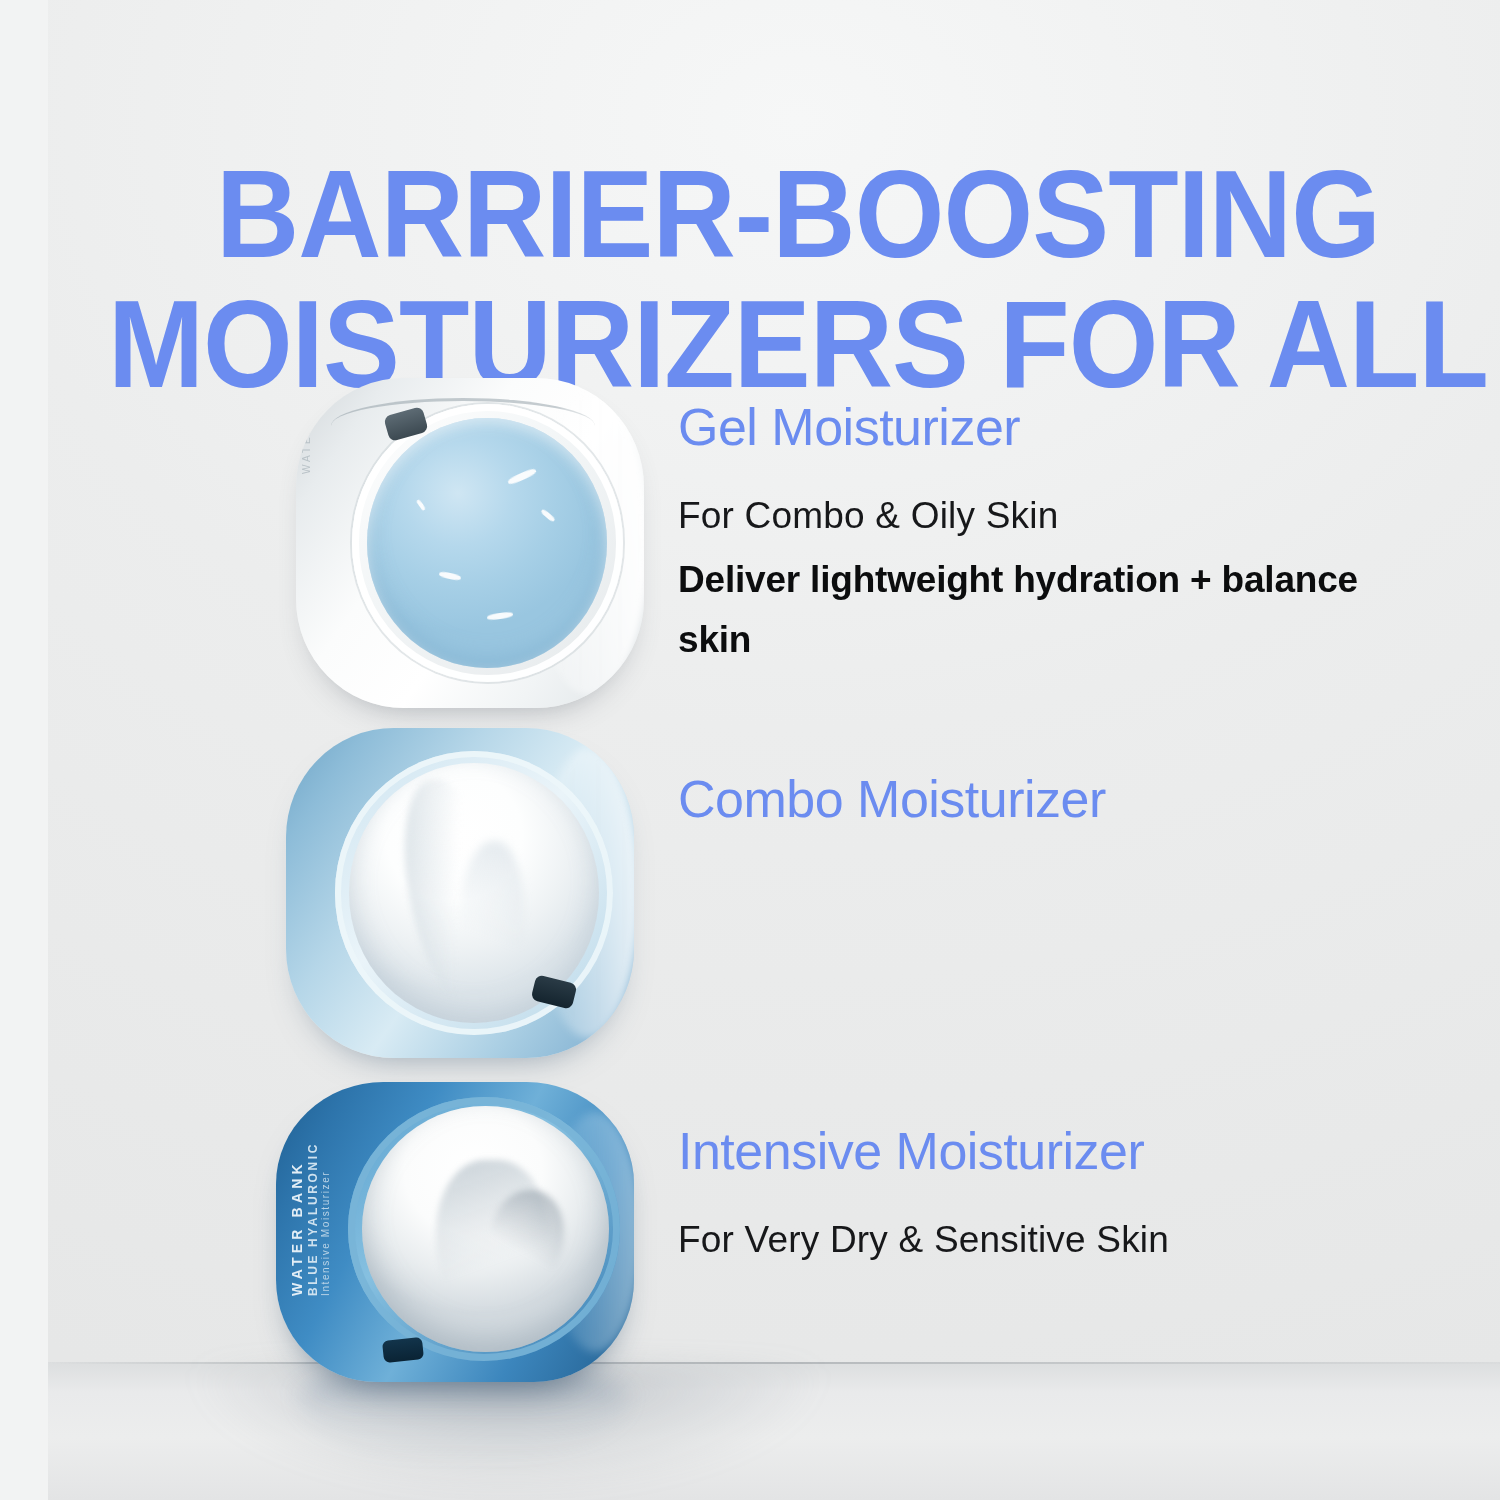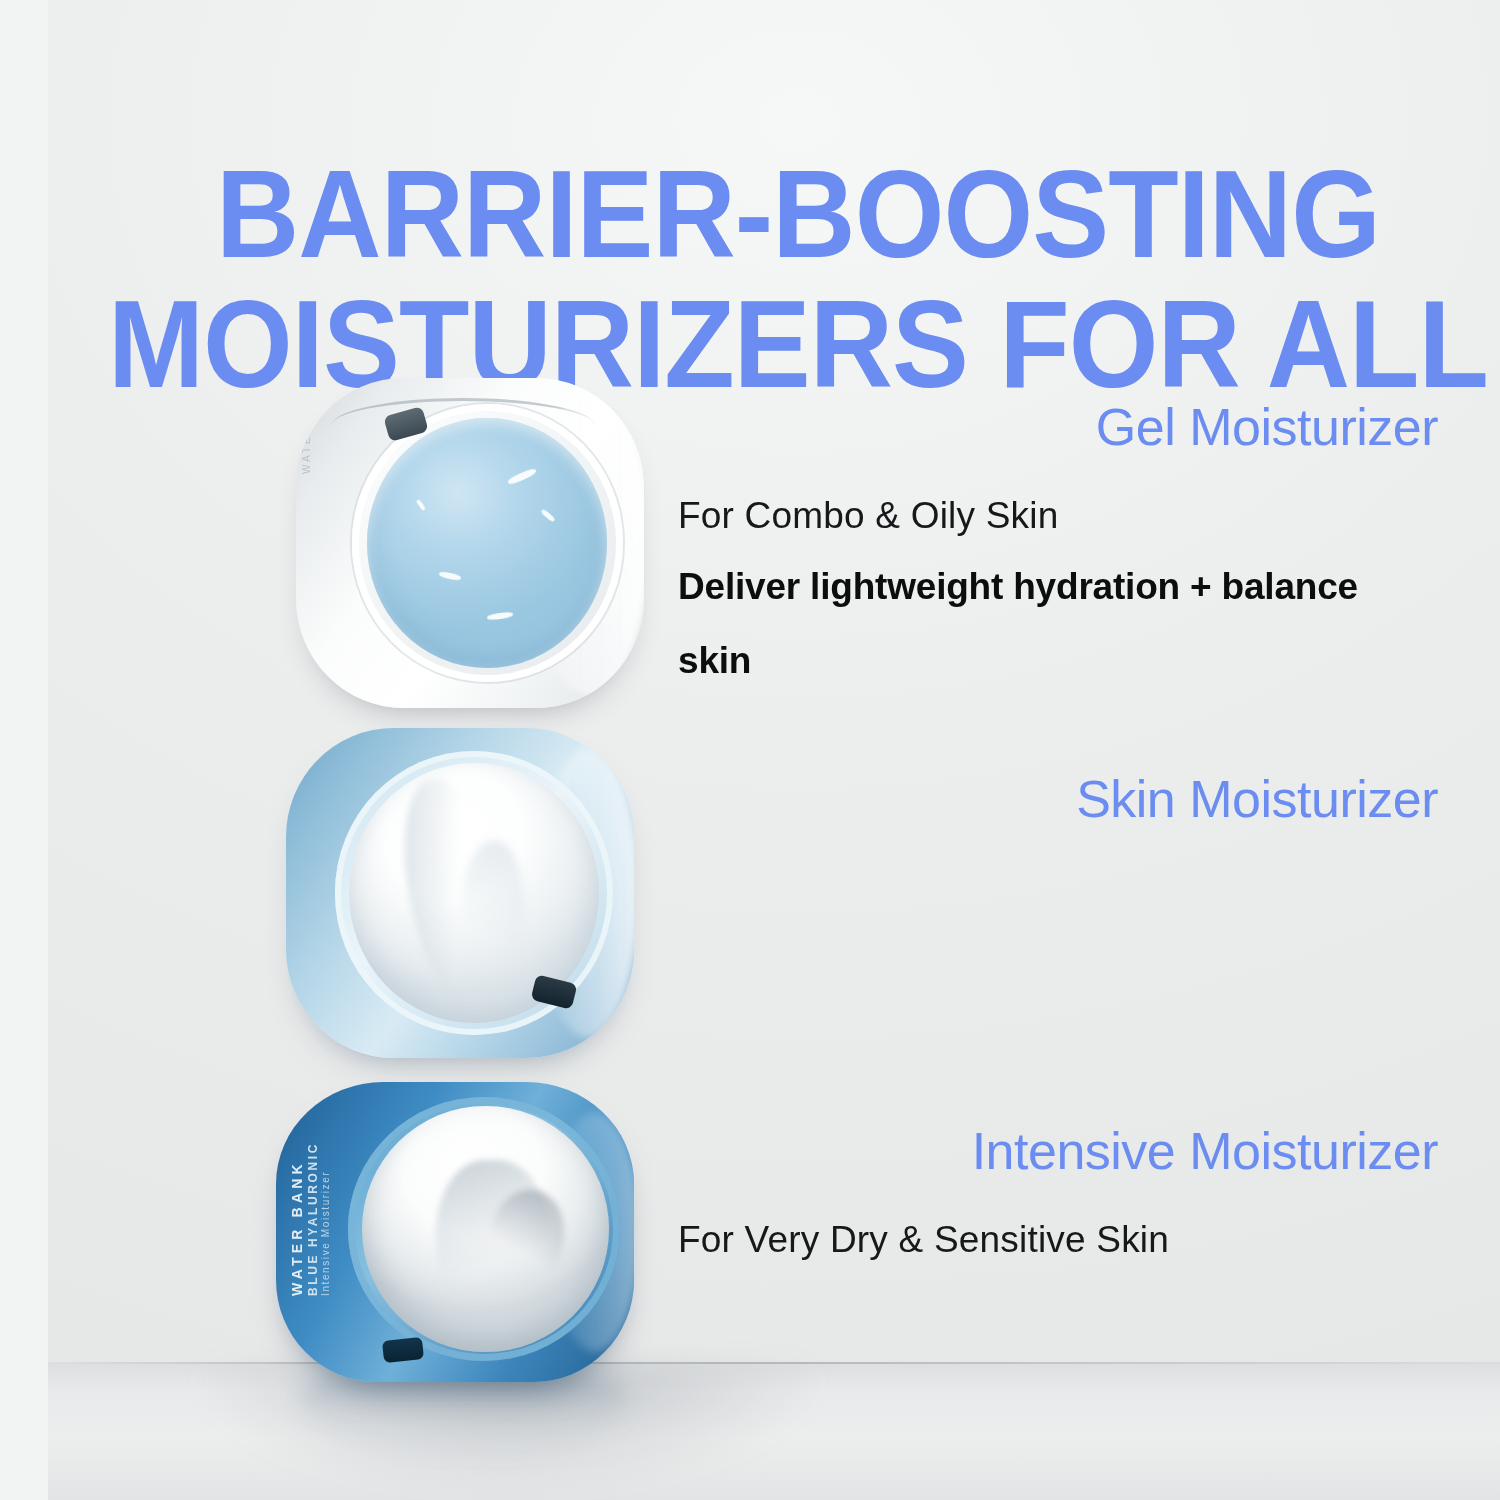--- a/index.html
+++ b/index.html
@@ -45,29 +45,29 @@
     color:#6b8cf0;white-space:pre-line;
   }
 
   
   .copy{position:absolute;left:630px;width:760px;}
   .copy.c1{top:398px;}
   .copy.c2{top:770px;}
   .copy.c3{top:1122px;}
   .copy h2{
     margin:0 0 34px 0;color:#6b8cf0;
-    font-size:52px;font-weight:400;line-height:58px;letter-spacing:-.5px;text-align:right;
+    font-size:52px;font-weight:400;line-height:58px;letter-spacing:-.5px;
   }
   .copy .sub{
     margin:0 0 8px 0;color:#17181a;
     font-size:37px;font-weight:400;line-height:52px;letter-spacing:.2px;
   }
   .copy .desc{
     margin:0;color:#0c0d0e;
-    font-size:37px;font-weight:700;line-height:74px;letter-spacing:-.2px;
+    font-size:37px;font-weight:700;line-height:60px;letter-spacing:-.2px;
   }
 
   
   .jar{position:absolute;}
 
   
   .jar-gel{left:248px;top:378px;width:348px;height:330px;}
   .jar-gel .body{
     position:absolute;inset:0;border-radius:31% 31% 31% 31%/33%;
     background:
@@ -269,21 +269,21 @@
     <div class="notchb"></div>
   </div>
 
   <div class="copy c1">
     <h2>Gel Moisturizer</h2>
     <p class="sub">For Combo &amp; Oily Skin</p>
     <p class="desc">Deliver lightweight hydration + balance skin</p>
   </div>
 
   <div class="copy c2">
-    <h2>Skin Moisturizer</h2>
+    <h2>Combo Moisturizer</h2>
   </div>
 
   <div class="copy c3">
     <h2>Intensive Moisturizer</h2>
     <p class="sub">For Very Dry &amp; Sensitive Skin</p>
   </div>
 
 </div>
 
 </body></html>

